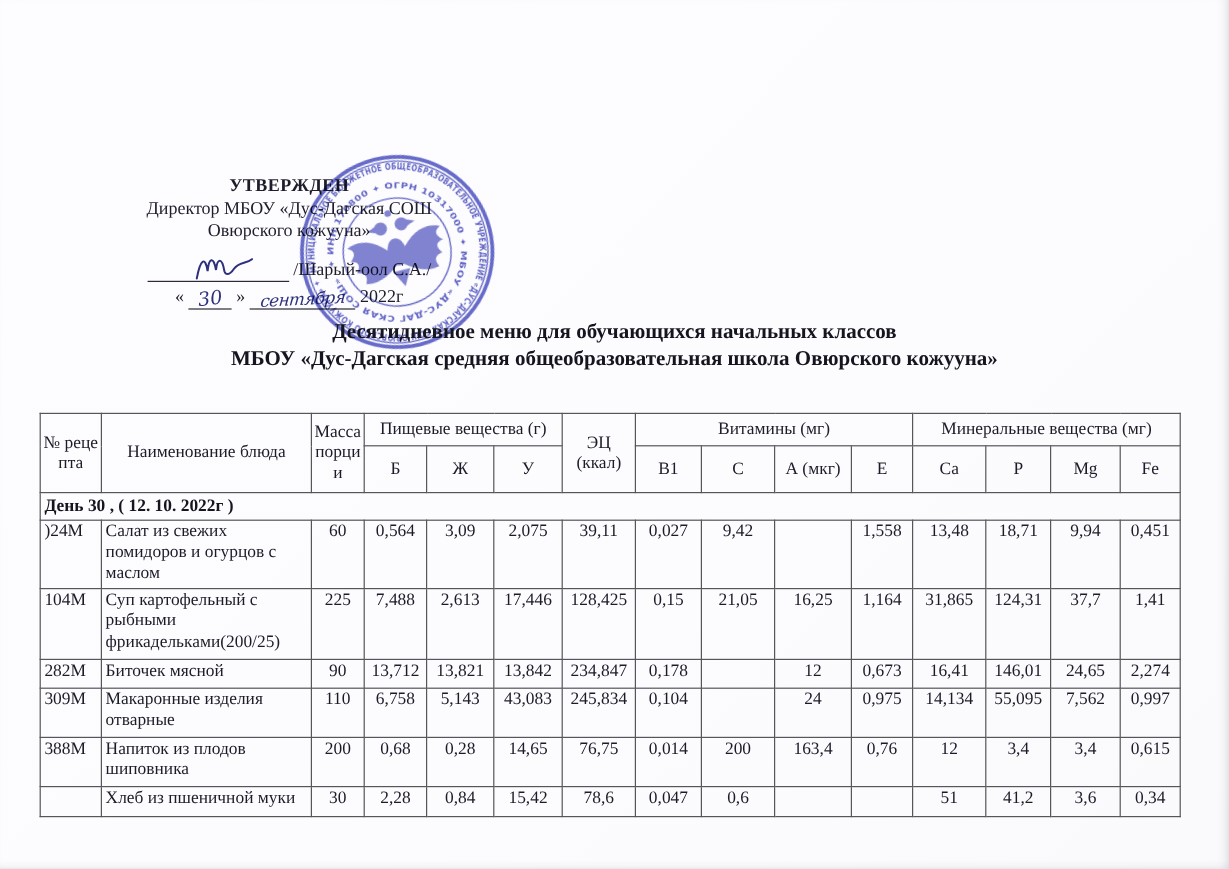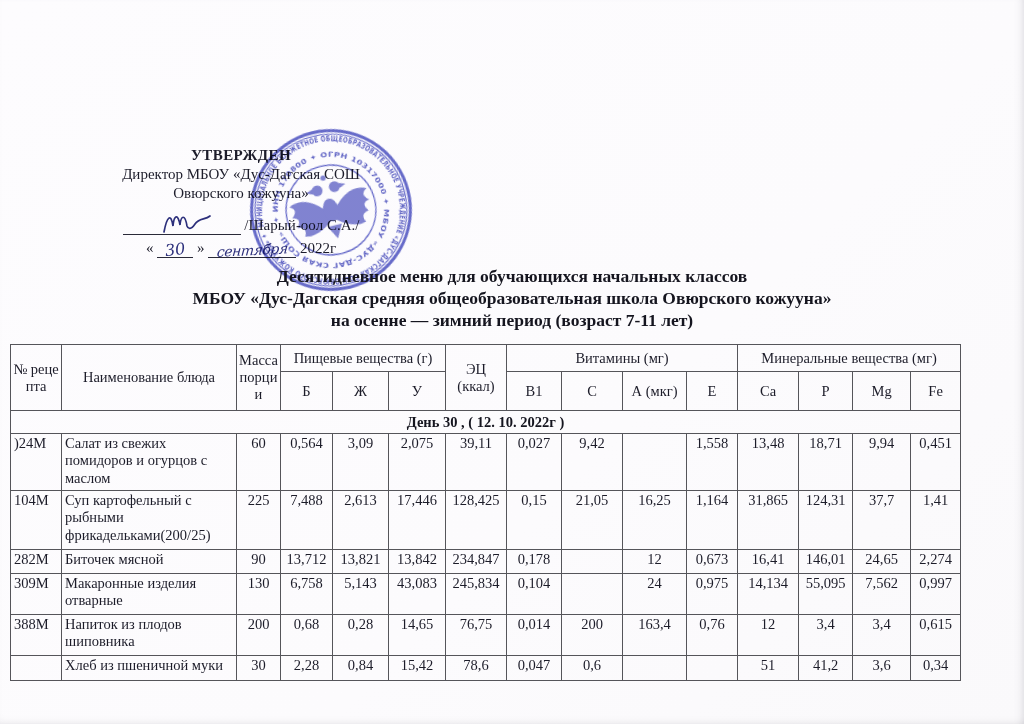--- a/index.html
+++ b/index.html
@@ -34,29 +34,29 @@
   .st-text{fill:#5257c0; font-family:"DejaVu Sans","Liberation Sans",sans-serif;
            font-weight:bold; font-size:7.4px; letter-spacing:.3px;}
   .st-text.small{font-size:6.4px;}
   .st-eagle{fill:#585dc4; opacity:.82;}
 
   
   .title{position:absolute; left:0; top:265px; width:1024px; text-align:center;
          font-weight:bold; font-size:17.5px; line-height:1.26; color:#15151f;}
 
   
-  table.menu{position:absolute; left:10px; top:344px; width:950px;
+  table.menu{position:absolute; left:33px; top:344px; width:950px;
              border-collapse:collapse; table-layout:fixed;
              font-size:14.5px; color:#1c1c29;}
   table.menu td{border:1px solid #55555a; padding:1px 3px; vertical-align:top; overflow:hidden;}
   tr.h1 td, tr.h2 td{text-align:center; vertical-align:middle; padding:1px 2px; line-height:1.15;}
   tr.h1 td{height:24px;}
   tr.h2 td{height:36px;}
   td.brk{word-break:break-all; line-height:1.18;}
-  tr.day td{height:20px; font-weight:bold; text-align:center; vertical-align:middle; color:#15151f;}
+  tr.day td{height:20px; font-weight:bold; vertical-align:middle; color:#15151f;}
   td.num{text-align:center; padding-top:3px;}
   td.dish{text-align:left; padding:2px 5px; line-height:1.2;}
   td.rcp{text-align:left; padding:2px 3px;}
   tr.r0 td{height:54px;margin-top:32px;} tr.r1 td{height:56px;} tr.r2 td{height:21px;margin-top:36px;}
   tr.r3 td{height:38px;} tr.r4 td{height:38px;} tr.r5 td{height:22px;}
 </style>
 </head>
 <body>
 
 <div class="page">
@@ -101,21 +101,20 @@
       <path d="M103,66.5 l6.5,2.5 -6.5,2.5 z"></path>
       <circle cx="90" cy="58.5" r="2.6"></circle>
       <ellipse cx="90" cy="90" rx="7.5" ry="11"></ellipse>
       <path d="M83,105 l7,13 7,-13 z"></path>
     </g>
   </svg>
 
   <div class="title">
     <div>Десятидневное меню для обучающихся начальных классов</div>
     <div>МБОУ «Дус-Дагская средняя общеобразовательная школа Овюрского кожууна»</div>
-    <div>на осенне — зимний период (возраст 7-11 лет)</div>
   </div>
 
   <table class="menu">
     <colgroup>
       <col style="width:51px">
         <col style="width:175px">
         <col style="width:44px">
       <col style="width:52px">
         <col style="width:56px">
         <col style="width:57px">
@@ -203,21 +202,21 @@
       <td class="num">12</td>
       <td class="num">0,673</td>
       <td class="num">16,41</td>
       <td class="num">146,01</td>
       <td class="num">24,65</td>
       <td class="num">2,274</td>
     </tr>
     <tr class="r3">
       <td class="rcp">309М</td>
       <td class="dish">Макаронные изделия отварные</td>
-      <td class="num">130</td>
+      <td class="num">110</td>
       <td class="num">6,758</td>
       <td class="num">5,143</td>
       <td class="num">43,083</td>
       <td class="num">245,834</td>
       <td class="num">0,104</td>
       <td class="num"></td>
       <td class="num">24</td>
       <td class="num">0,975</td>
       <td class="num">14,134</td>
       <td class="num">55,095</td>

